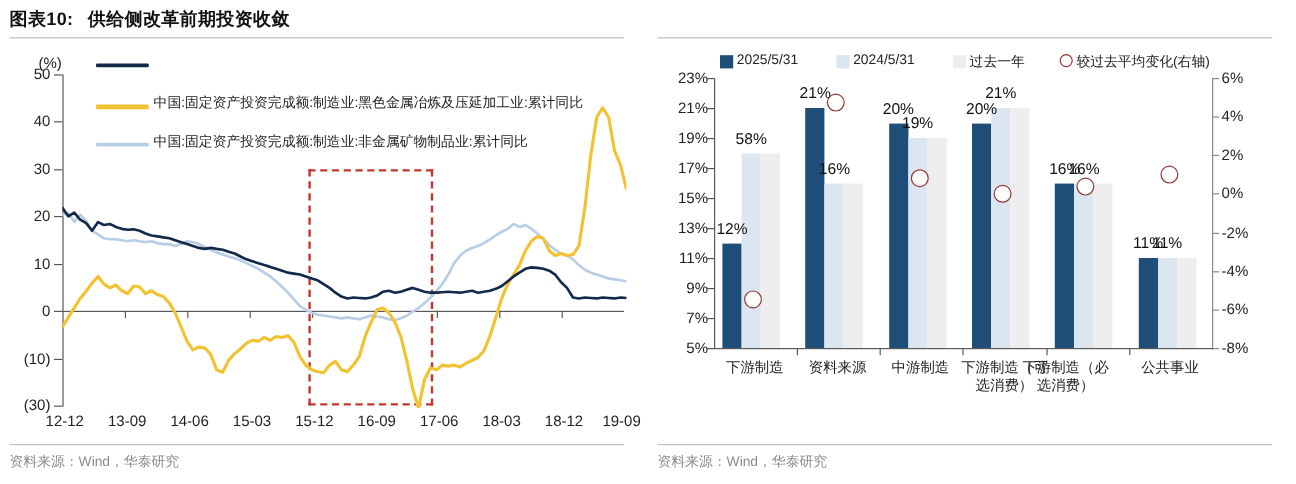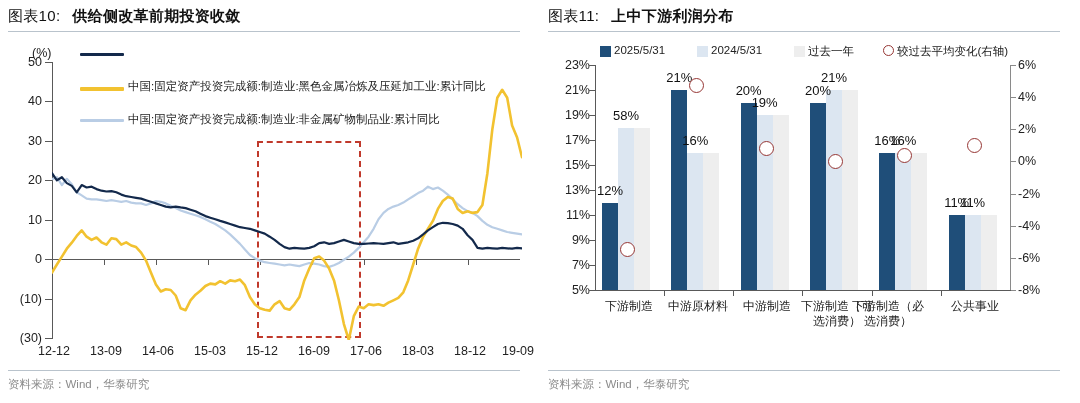--- a/index.html
+++ b/index.html
@@ -12,21 +12,21 @@
   .panel{position:absolute;top:0;height:403px;width:540px;}
   .panel.left{left:0;}
   .panel.right{left:540px;}
 
   
   .fig-title{
     position:absolute;left:8px;top:7px;width:512px;height:24px;
     font-size:15px;font-weight:bold;letter-spacing:.3px;
     color:#111;white-space:nowrap;
   }
-  .fig-title .num{font-weight:normal;}
+  .fig-title .num{font-weight:bold;}
   .fig-title .txt{margin-left:12px;}
   .title-rule{
     position:absolute;left:8px;top:31px;width:512px;height:1px;
     background:#b9c3cc;
   }
   .foot-rule{
     position:absolute;left:8px;top:370px;width:512px;height:1px;
     background:#b9c3cc;
   }
   .fig-source{
@@ -142,23 +142,20 @@
     <div class="xlab" style="left:338px;top:344px;width:56px;">17-06</div>
     <div class="xlab" style="left:390px;top:344px;width:56px;">18-03</div>
     <div class="xlab" style="left:442px;top:344px;width:56px;">18-12</div>
     <div class="xlab" style="left:490px;top:344px;width:56px;">19-09</div>
 
     <div class="foot-rule"></div>
     <div class="fig-source">资料来源：Wind，华泰研究</div>
   </div>
 
   <div class="panel right">
-    <div class="fig-title">
-      <span class="num">图表11:</span><span class="txt">上中下游利润分布</span>
-    </div>
     <div class="title-rule"></div>
 
     <div class="lg2-sw" style="left:60px;top:46px;background:#1F4E79;"></div>
     <div class="lg2" style="left:74px;top:44px;">2025/5/31</div>
 
     <div class="lg2-sw" style="left:157px;top:46px;background:#DCE6F1;"></div>
     <div class="lg2" style="left:171px;top:44px;">2024/5/31</div>
 
     <div class="lg2-sw" style="left:254px;top:46px;background:#EEEEEE;"></div>
     <div class="lg2" style="left:268px;top:44px;">过去一年</div>
@@ -249,21 +246,21 @@
         <div class="circ" style="left: 371.667px; top: 72.8571px;"></div>
       </div>
 
     <div class="tick" style="left:124px;top:290px;width:1.2px;height:6px;"></div>
     <div class="tick" style="left:193px;top:290px;width:1.2px;height:6px;"></div>
     <div class="tick" style="left:262px;top:290px;width:1.2px;height:6px;"></div>
     <div class="tick" style="left:332px;top:290px;width:1.2px;height:6px;"></div>
     <div class="tick" style="left:401px;top:290px;width:1.2px;height:6px;"></div>
 
     <div class="cat" style="left:53px;top:299px;width:72px;">下游制造</div>
-    <div class="cat" style="left:122px;top:299px;width:72px;">中游原材料</div>
+    <div class="cat" style="left:122px;top:299px;width:72px;">资料来源</div>
     <div class="cat" style="left:191px;top:299px;width:72px;">中游制造</div>
     <div class="cat" style="left:261px;top:299px;width:72px;">下游制造（可选消费）</div>
     <div class="cat" style="left:312px;top:299px;width:72px;">下游制造（必选消费）</div>
     <div class="cat" style="left:399px;top:299px;width:72px;">公共事业</div>
 
     <div class="foot-rule"></div>
     <div class="fig-source">资料来源：Wind，华泰研究</div>
   </div>
 
 </div>

